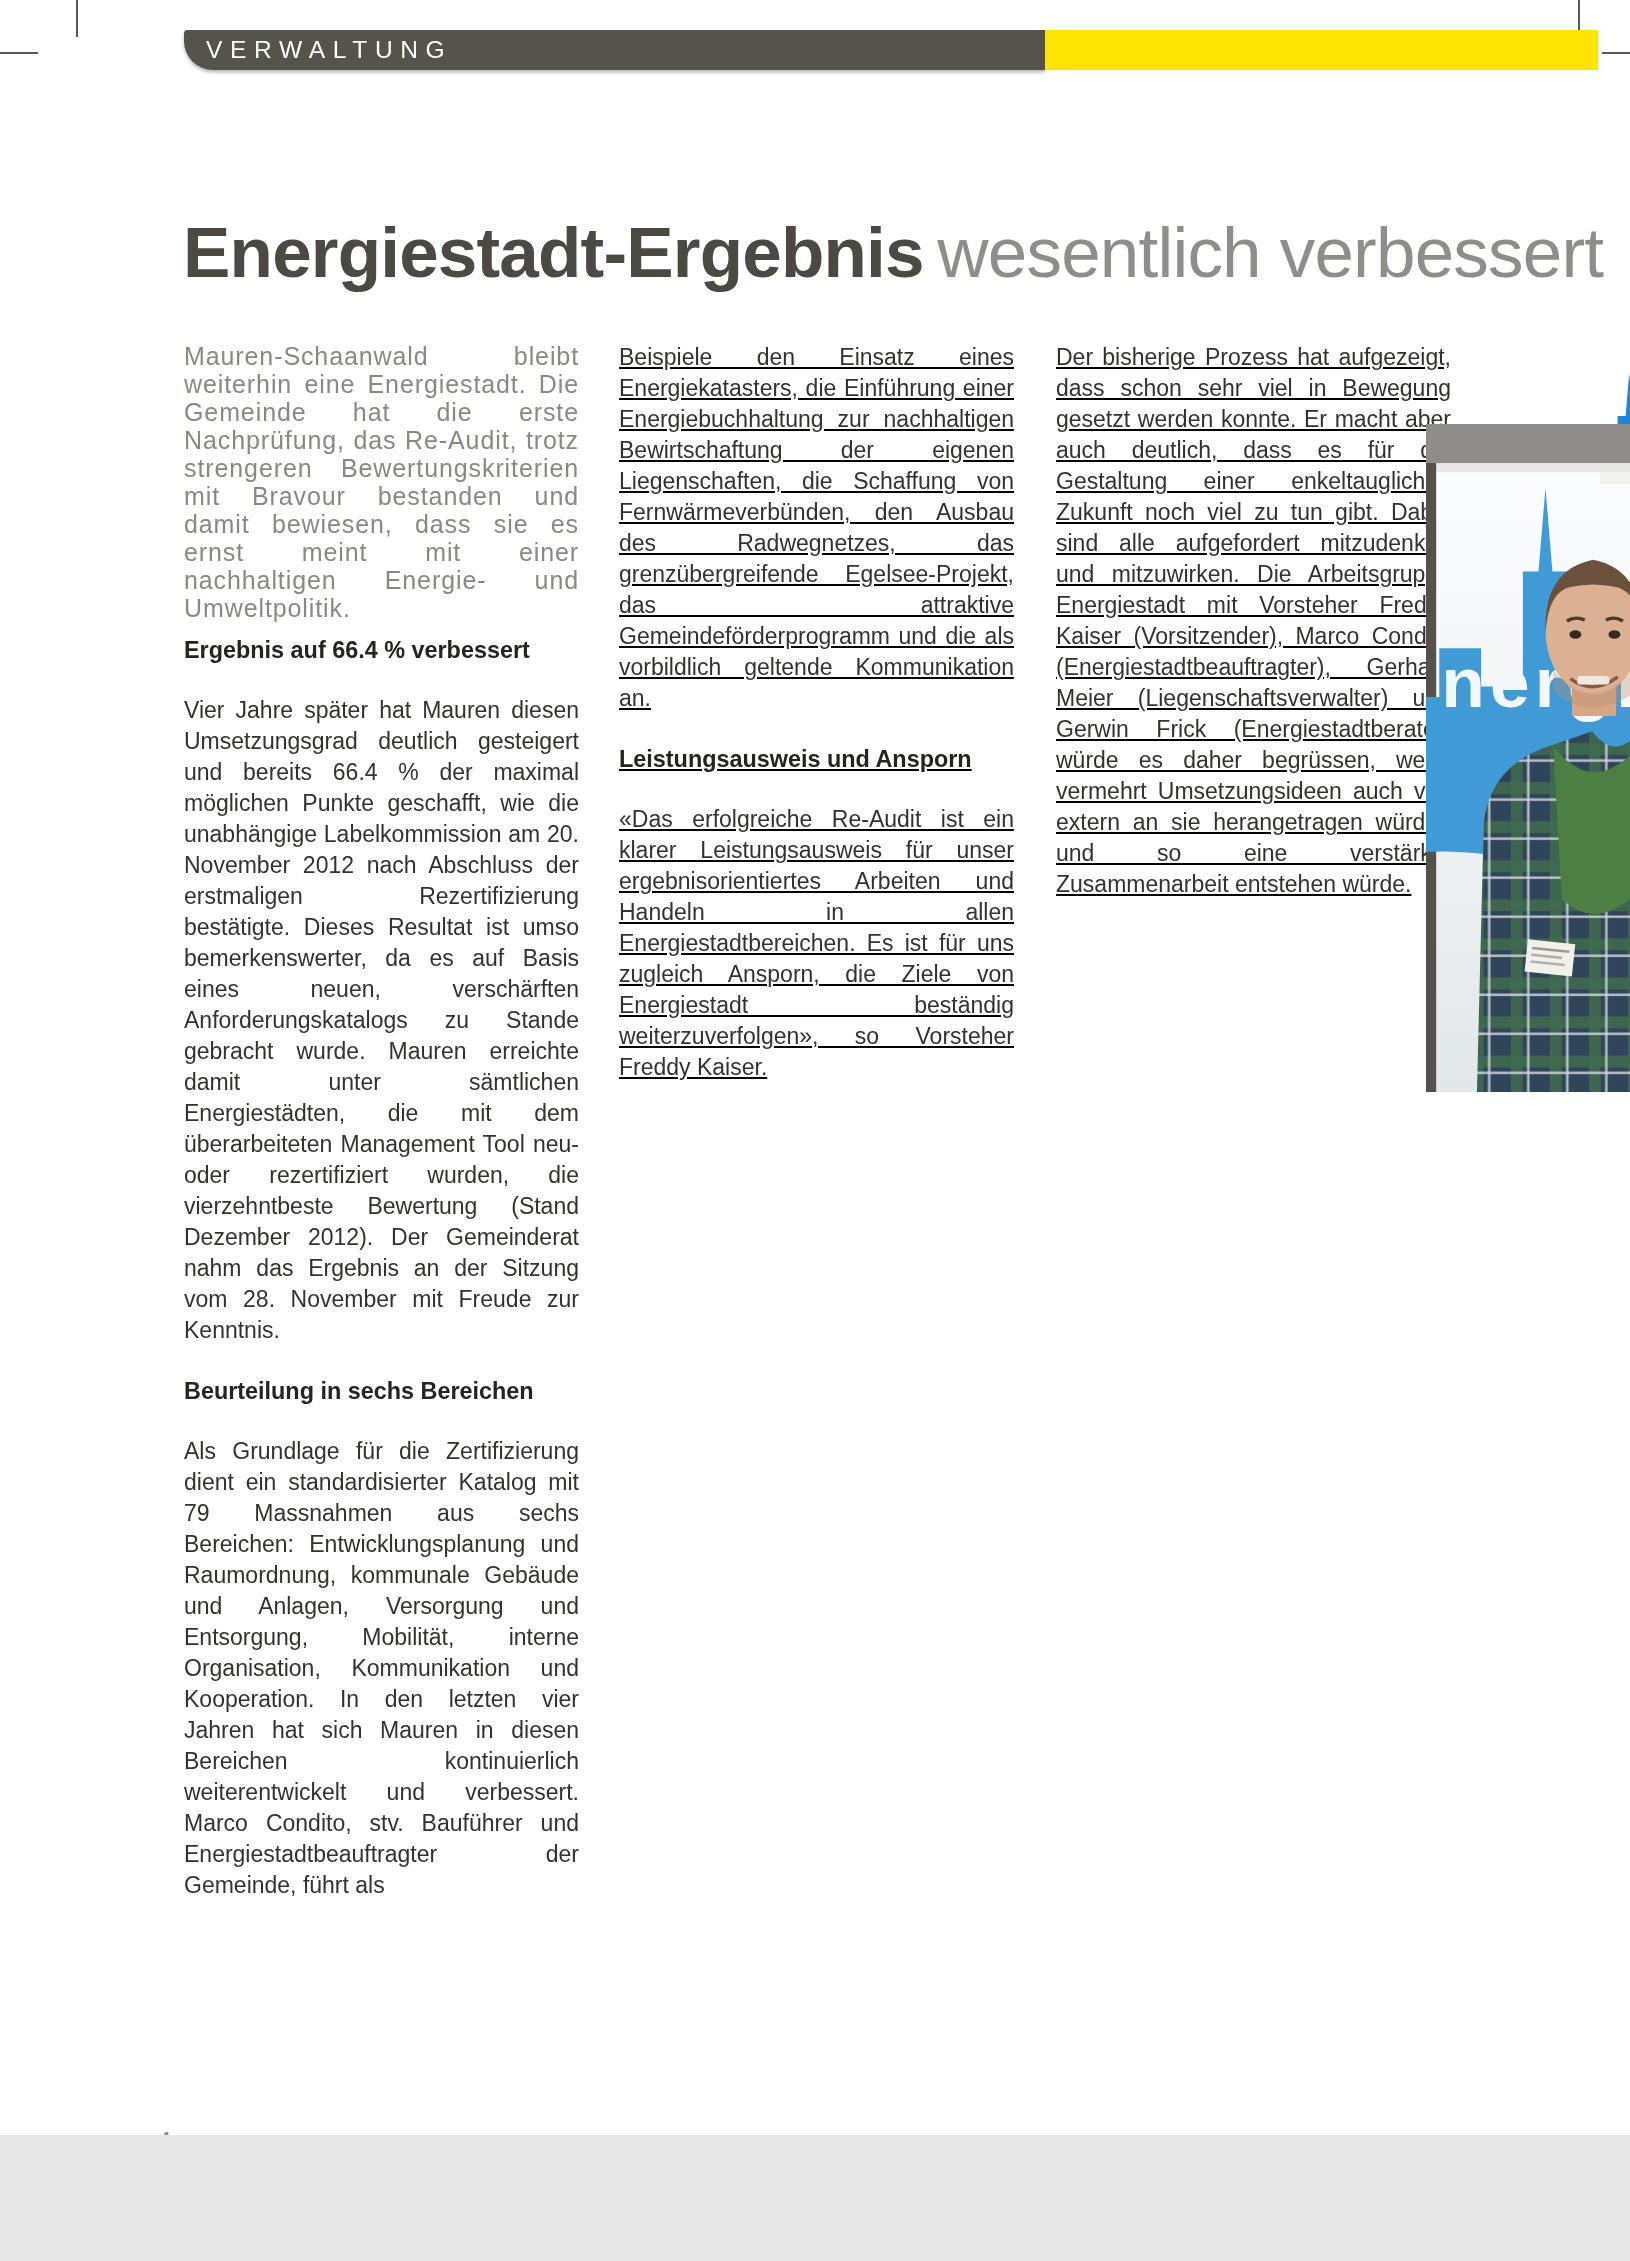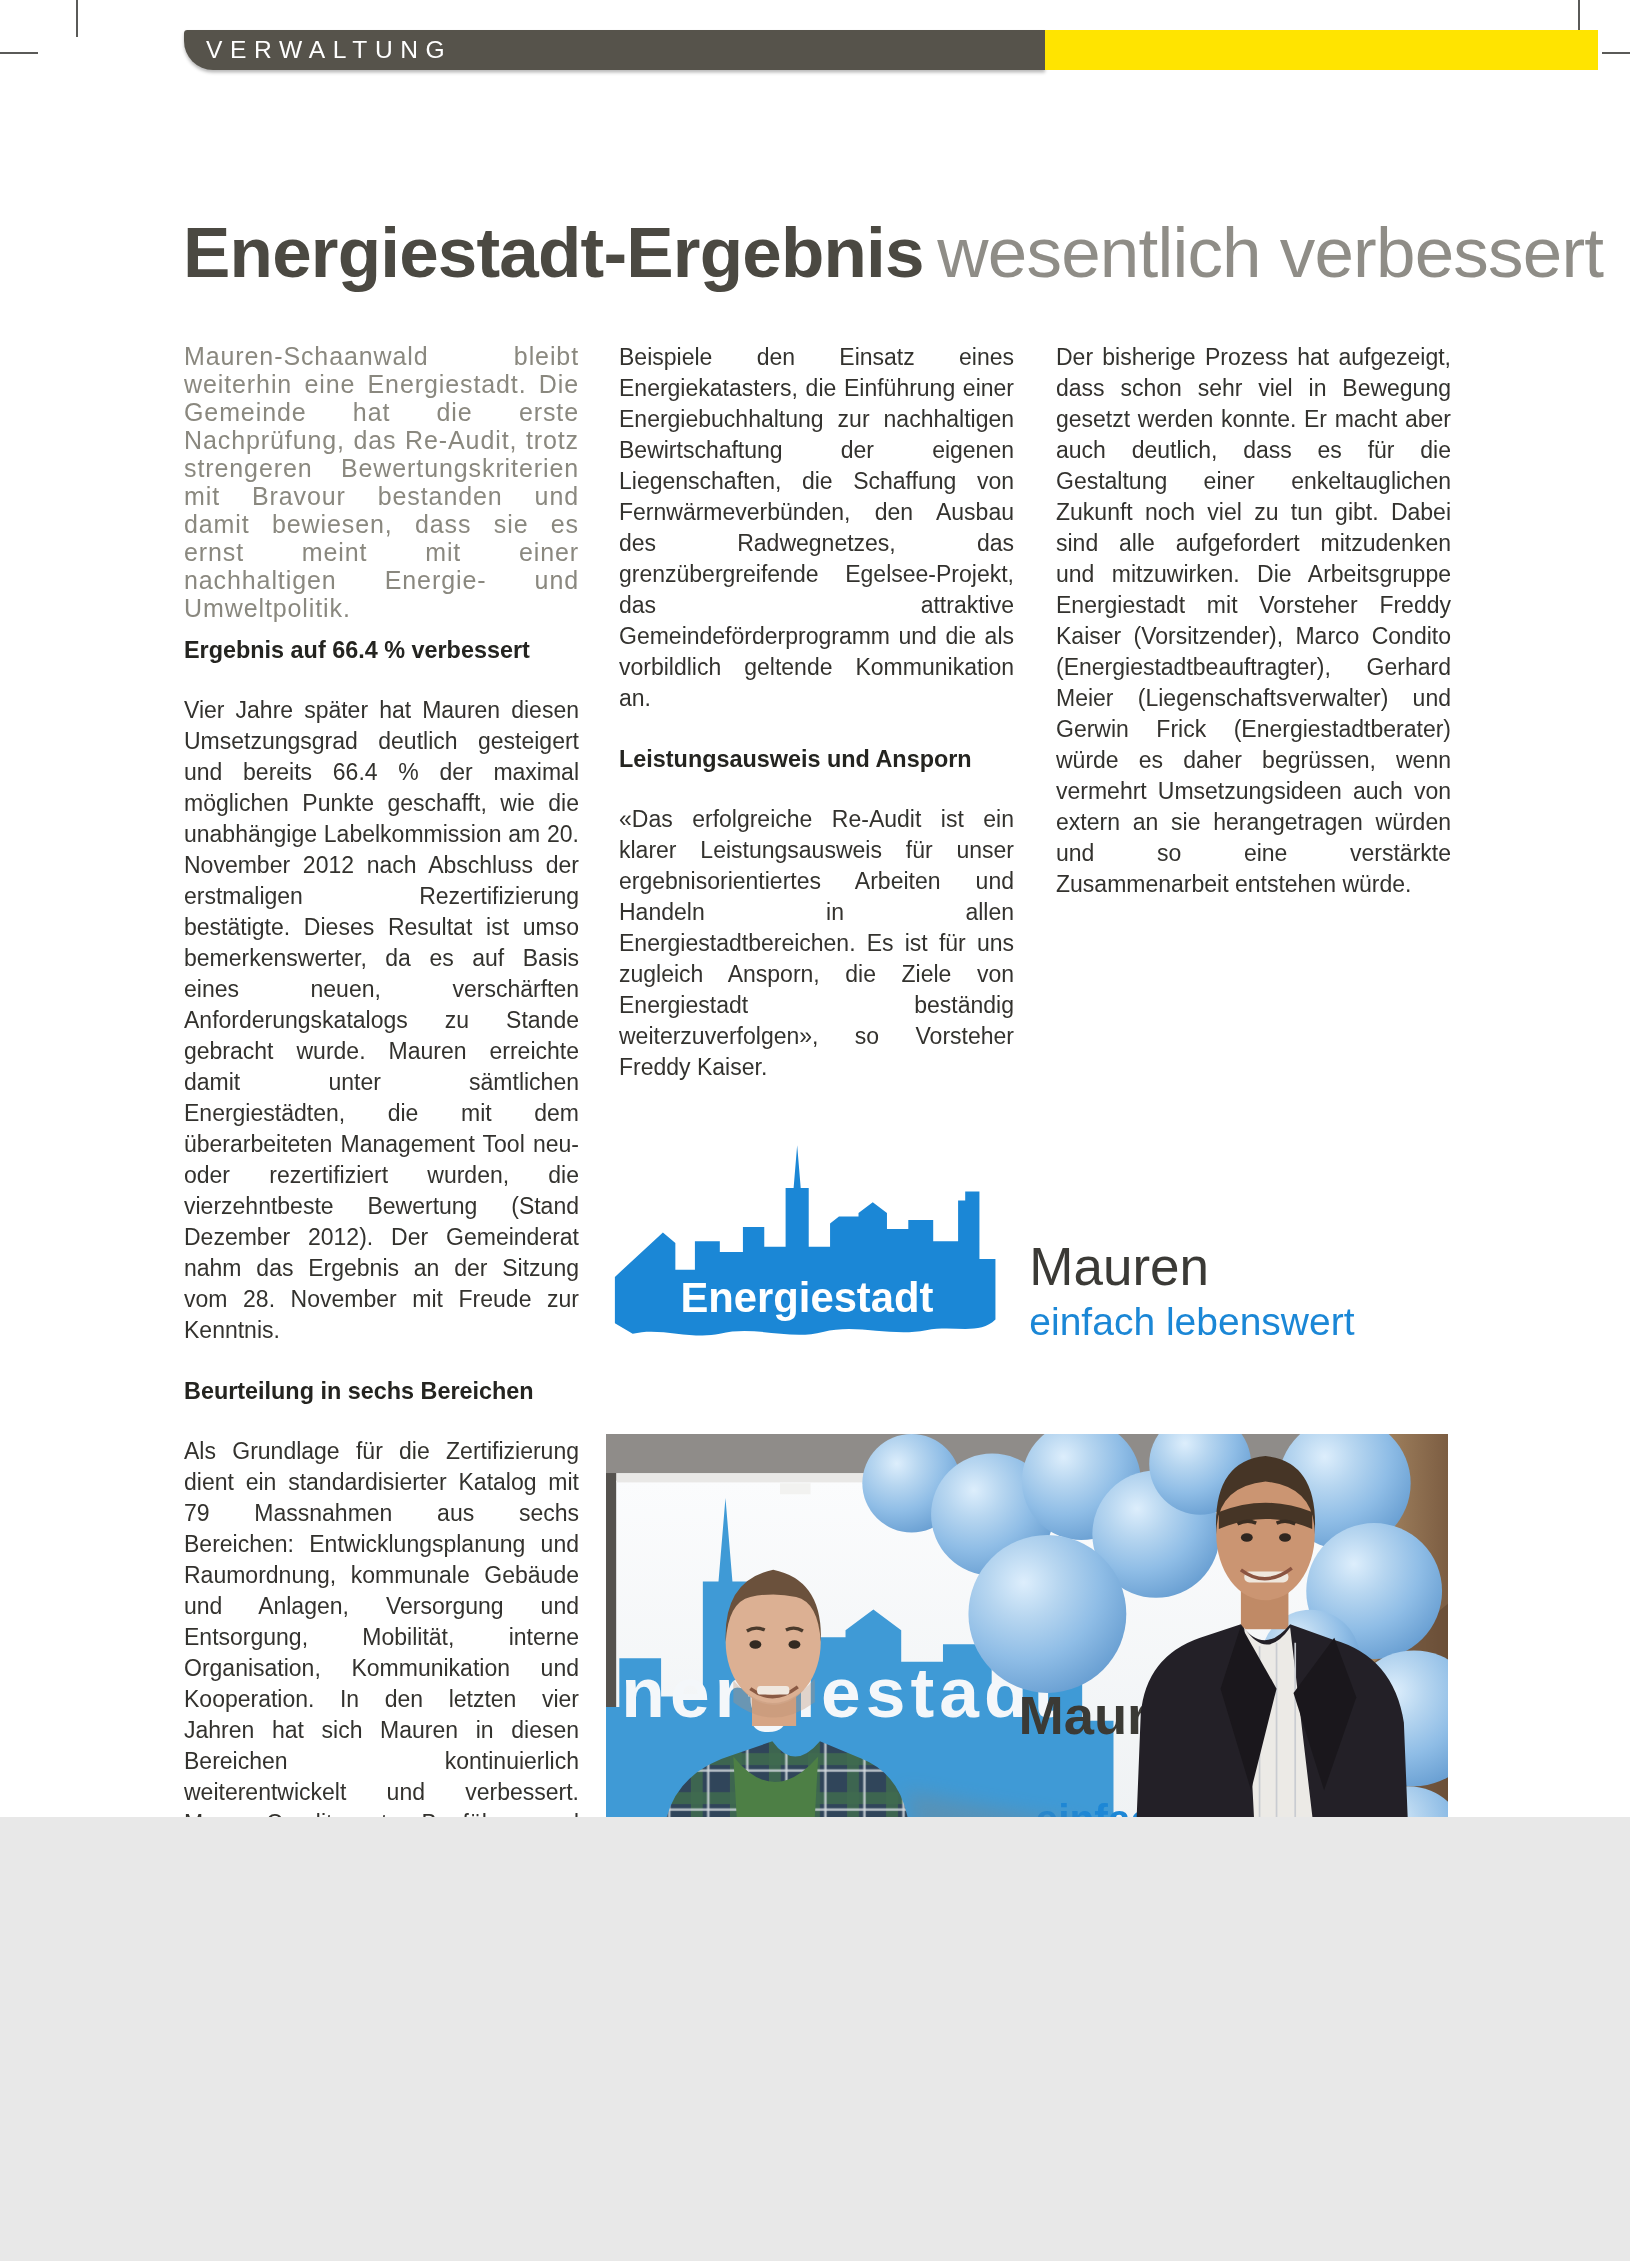--- a/index.html
+++ b/index.html
@@ -1,17 +1,17 @@
 <!DOCTYPE html>
 <html style="font-size:13.6px"><head>
 <meta charset="utf-8">
 <style>
   html,body{margin:0;padding:0;background:#e8e8e8;}
   .page{
-    position:relative;width:1630px;height:1817px;background:#ffffff;
+    position:relative;width:1630px;height:2135px;background:#ffffff;
     font-family:"Liberation Sans",sans-serif;overflow:hidden;
   }
   
   .crop{position:absolute;background:#5a5a58;}
   .crop.v-left{left:76px;top:0;width:1.7px;height:37px;}
   .crop.h-left{left:0;top:52px;width:38px;height:1.7px;}
   .crop.v-right{left:1578px;top:0;width:1.7px;height:38px;}
   .crop.h-right{left:1602px;top:52px;width:28px;height:1.7px;}
   
   .section-bar{
@@ -34,21 +34,21 @@
     font-size:71px;letter-spacing:-0.8px;line-height:1;
   }
   .title .strong{font-weight:700;color:#4b4942;}
   .title .light{font-weight:400;color:#8f8d87;margin-left:13.6px;}
   
   .article{
     position:absolute;left:184px;top:342px;width:1266px;
     display:flex;gap:40px;
   }
   .col{width:395px;flex:0 0 395px;}
-  .right-area{width:831px;flex:0 0 831px;display:flex;flex-direction:column;}
+  .right-area{width:831px;flex:0 0 831px;display:flex;flex-direction:row;text-decoration:underline;}
   .right-area .txt-row{display:flex;gap:42px;}
   p.lead{
     margin:0 0 13.6px 0;font-size:25px;line-height:28px;letter-spacing:0.9px;
     color:#8a887f;text-align:justify;
   }
   p.body{
     margin:0 0 31px 0;font-size:23px;line-height:31px;color:#33322e;
     text-align:justify;
   }
   h3.subhead{

